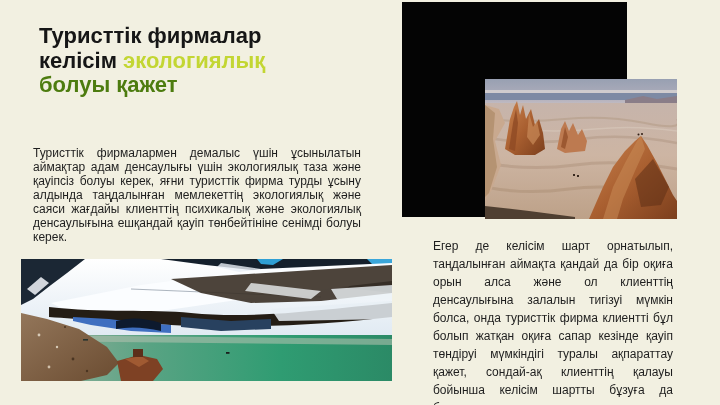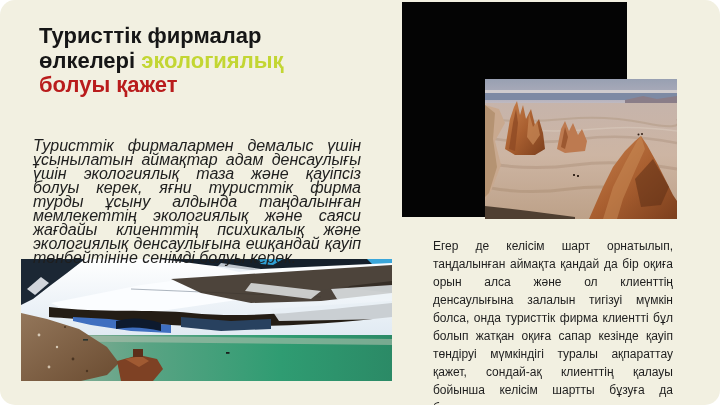--- a/index.html
+++ b/index.html
@@ -1,41 +1,40 @@
 <!DOCTYPE html>
 <html><head>
 <meta charset="utf-8">
 <style>
   html,body{margin:0;padding:0;}
   body{font-family:"Liberation Sans","DejaVu Sans",sans-serif;}
   .slide{
     position:relative;width:720px;height:405px;overflow:hidden;
     background:#f2f0e1;
-    border-radius:15px;
   }
   .black-rect{
     position:absolute;left:402px;top:2px;width:225px;height:215px;
     background:#040404;
   }
   .photo{position:absolute;display:block;}
   .desert-photo{left:485px;top:79px;width:192px;height:140px;}
   .lake-photo{left:21px;top:259px;width:371px;height:122px;}
   .title{
     position:absolute;left:39px;top:24px;width:340px;margin:0;
     font-size:22px;line-height:24.5px;font-weight:bold;color:#161616;
     letter-spacing:0;
   }
   .title-line{white-space:nowrap;}
   .t-accent{color:#c3d633;margin-top:36px;}
   .para{
     position:absolute;margin:0;color:#1e1e1e;text-align:justify;
   }
   .para-left{
-    left:33px;top:139px;width:328px;
-    font-size:16px;line-height:14px;font-style:italic;
+    left:33px;top:146px;width:328px;
+    font-size:12px;line-height:14px;
   }
   .para-right{
     left:433px;top:237px;width:240px;
     font-size:12px;line-height:18px;
   }
 </style>
 </head>
 <body>
 
 <div class="slide" style="background: rgb(242, 240, 225);">
@@ -145,20 +144,20 @@
       <polygon points="96,102 118,96 136,100 142,110 132,122 100,122" fill="#7e4124"></polygon>
       <polygon points="104,100 120,97 128,102 118,108" fill="#a05a32"></polygon>
       <rect x="112" y="90" width="10" height="8" fill="#5c2f1a"></rect>
     </g>
     <rect x="62" y="80" width="5" height="1.6" fill="#26322e"></rect>
     <rect x="205" y="93" width="3.5" height="1.8" fill="#1a1f1c"></rect>
   </svg>
 
   <h1 class="title">
     <div class="title-line"><span class="t-black">Туристтік фирмалар</span><span class="t-accent" style="color: rgb(195, 214, 51);"></span></div>
-    <div class="title-line"><span class="t-black">өлкелері </span><span class="t-accent" style="color: rgb(195, 214, 51);">экологиялық</span></div>
-    <div class="title-line"><span class="t-black"></span><span class="t-accent" style="color: #b91c1c;">болуы қажет</span></div>
+    <div class="title-line"><span class="t-black">келісім </span><span class="t-accent" style="color: rgb(195, 214, 51);">экологиялық</span></div>
+    <div class="title-line"><span class="t-black"></span><span class="t-accent" style="color: #4d7c0f;">болуы қажет</span></div>
   </h1>
 
   <p class="para para-left">Туристтік фирмалармен демалыс үшін ұсынылатын аймақтар адам денсаулығы үшін экологиялық таза және қауіпсіз болуы керек, яғни туристтік фирма турды ұсыну алдында таңдалынған мемлекеттің экологиялық және саяси жағдайы клиенттің психикалық және экологиялық денсаулығына ешқандай қауіп төнбейтініне сенімді болуы керек.</p>
   <p class="para para-right">Егер де келісім шарт орнатылып, таңдалынған аймақта қандай да бір оқиға орын алса және ол клиенттің денсаулығына залалын тигізуі мүмкін болса, онда туристтік фирма клиентті бұл болып жатқан оқиға сапар кезінде қауіп төндіруі мүмкіндігі туралы ақпараттау қажет, сондай-ақ клиенттің қалауы бойынша келісім шартты бұзуға да болады.</p>
 
 </div>
 
 </body></html>

